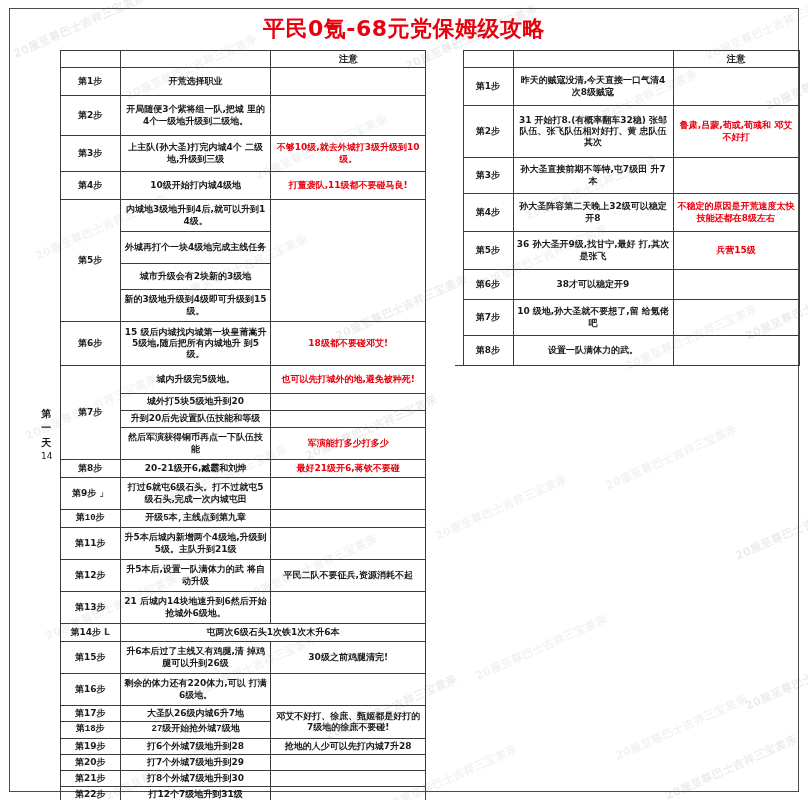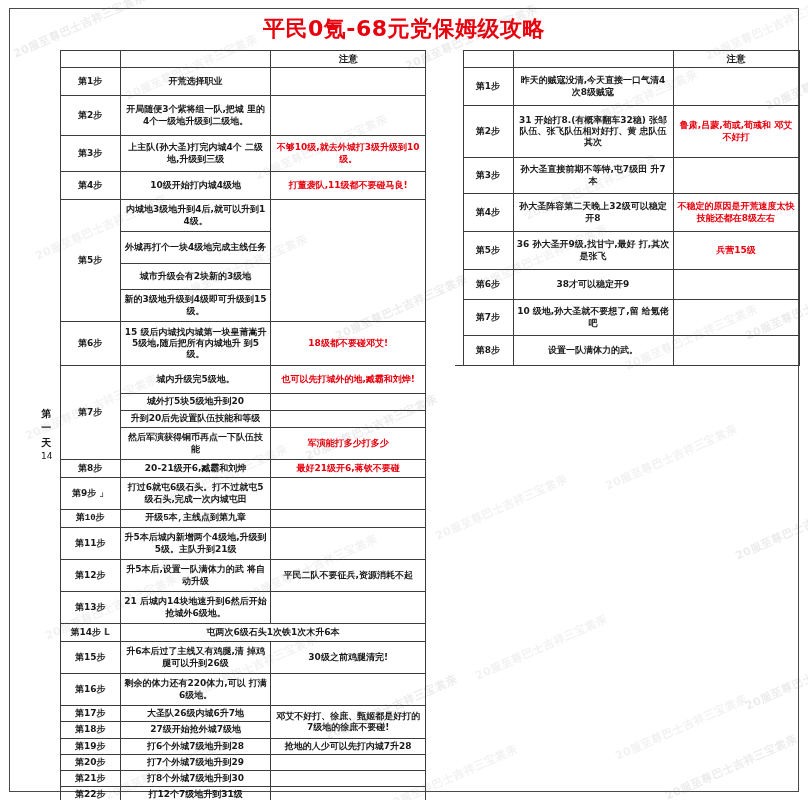--- a/index.html
+++ b/index.html
@@ -190,21 +190,21 @@
         <td>新的3级地升级到4级即可升级到15级。</td>
       </tr>
       <tr style="height: 44px;">
         <td><span>第6步</span></td>
         <td>15 级后内城找内城第一块皇莆嵩升5级地,随后把所有内城地升 到5级。</td>
         <td class="note-red">18级都不要碰邓艾!</td>
       </tr>
       <tr style="height: 28px;">
         <td rowspan="4"><span>第7步</span></td>
         <td>城内升级完5级地。</td>
-        <td class="note-red">也可以先打城外的地,臧霸和刘烨!</td>
+        <td class="note-red">也可以先打城外的地,避免被种死!</td>
       </tr>
       <tr style="height: 17px;">
         <td>城外打5块5级地升到20</td>
         <td class="note-black"></td>
       </tr>
       <tr style="height: 17px;">
         <td>升到20后先设置队伍技能和等级</td>
         <td class="note-black"></td>
       </tr>
       <tr style="height: 32px;">
@@ -253,21 +253,21 @@
       <tr style="height: 32px;">
         <td><span>第16步</span></td>
         <td>剩余的体力还有220体力,可以 打满6级地。</td>
         <td class="note-black"></td>
       </tr>
       <tr style="height: 15px;">
         <td><span>第17步</span></td>
         <td>大圣队26级内城6升7地</td>
         <td class="note-black" rowspan="2">邓艾不好打、徐庶、甄姬都是好打的7级地的徐庶不要碰!</td>
       </tr>
-      <tr style="height: 15px;">
+      <tr style="height: 15px; font-family: Liberation Mono, monospace;">
         <td><span>第18步</span></td>
         <td>27级开始抢外城7级地</td>
       </tr>
       <tr style="height: 15px;">
         <td><span>第19步</span></td>
         <td>打6个外城7级地升到28</td>
         <td class="note-black">抢地的人少可以先打内城7升28</td>
       </tr>
       <tr style="height: 15px; margin-top: 16px;">
         <td><span>第20步</span></td>

